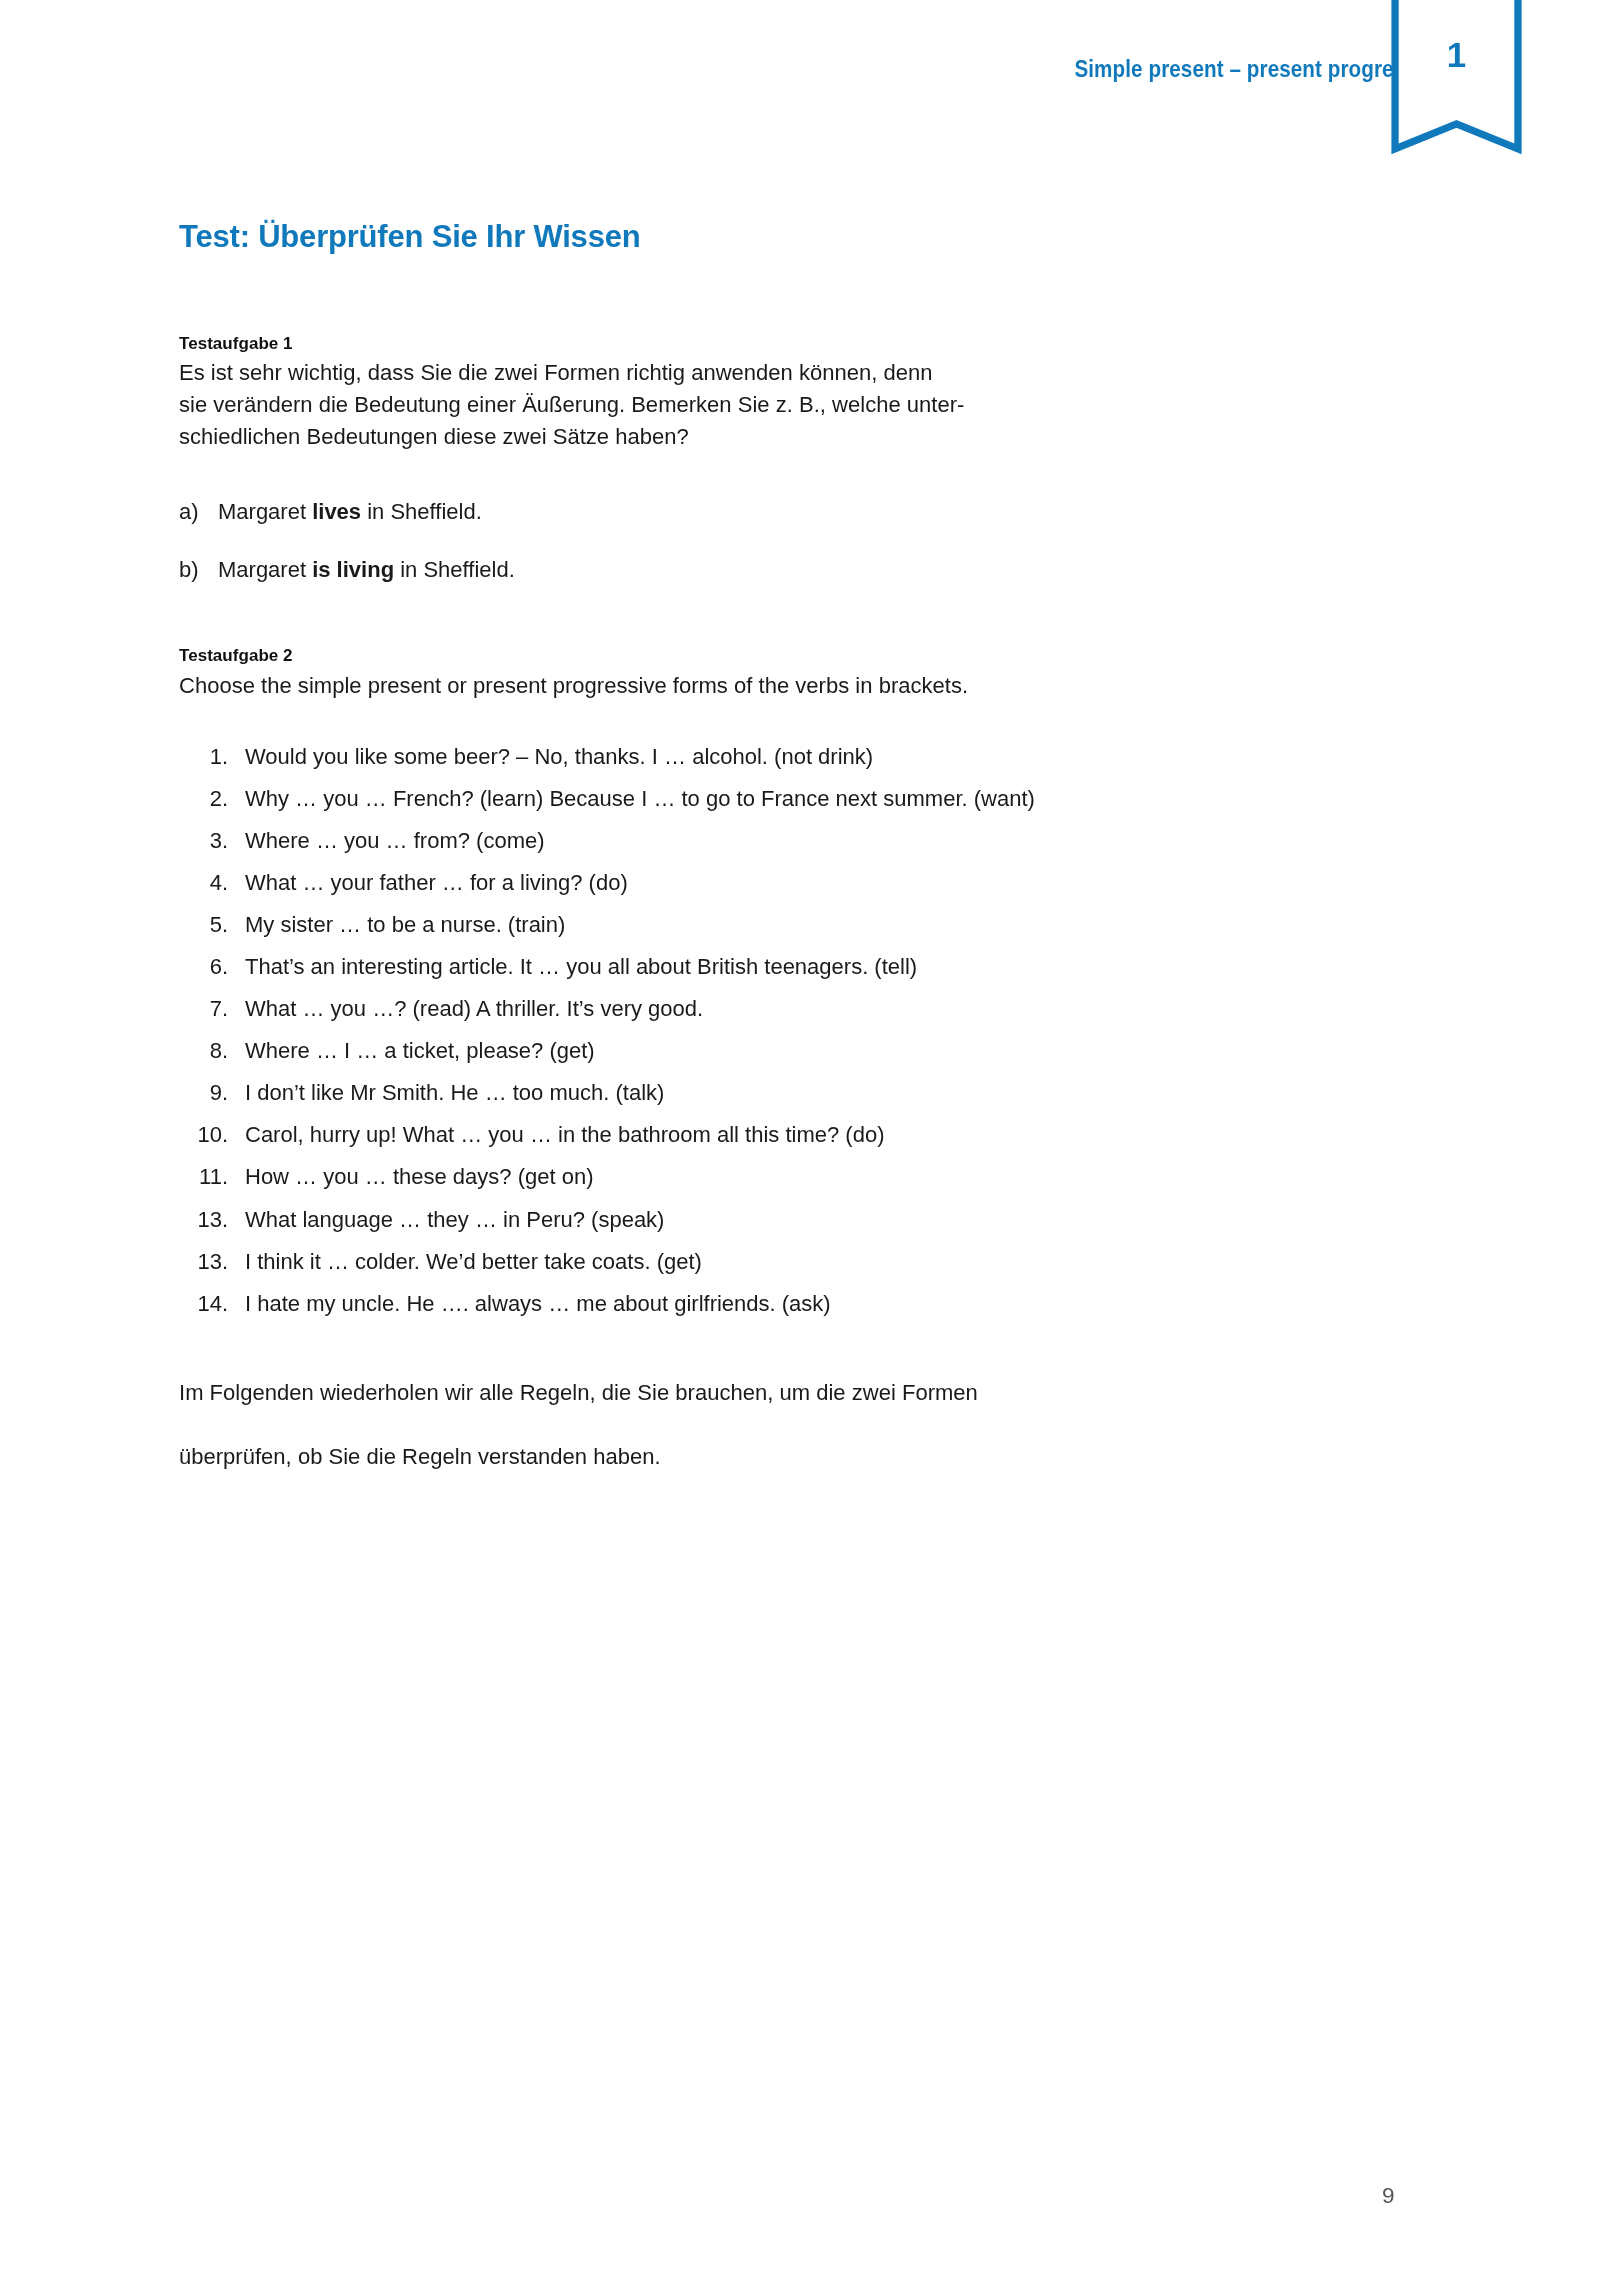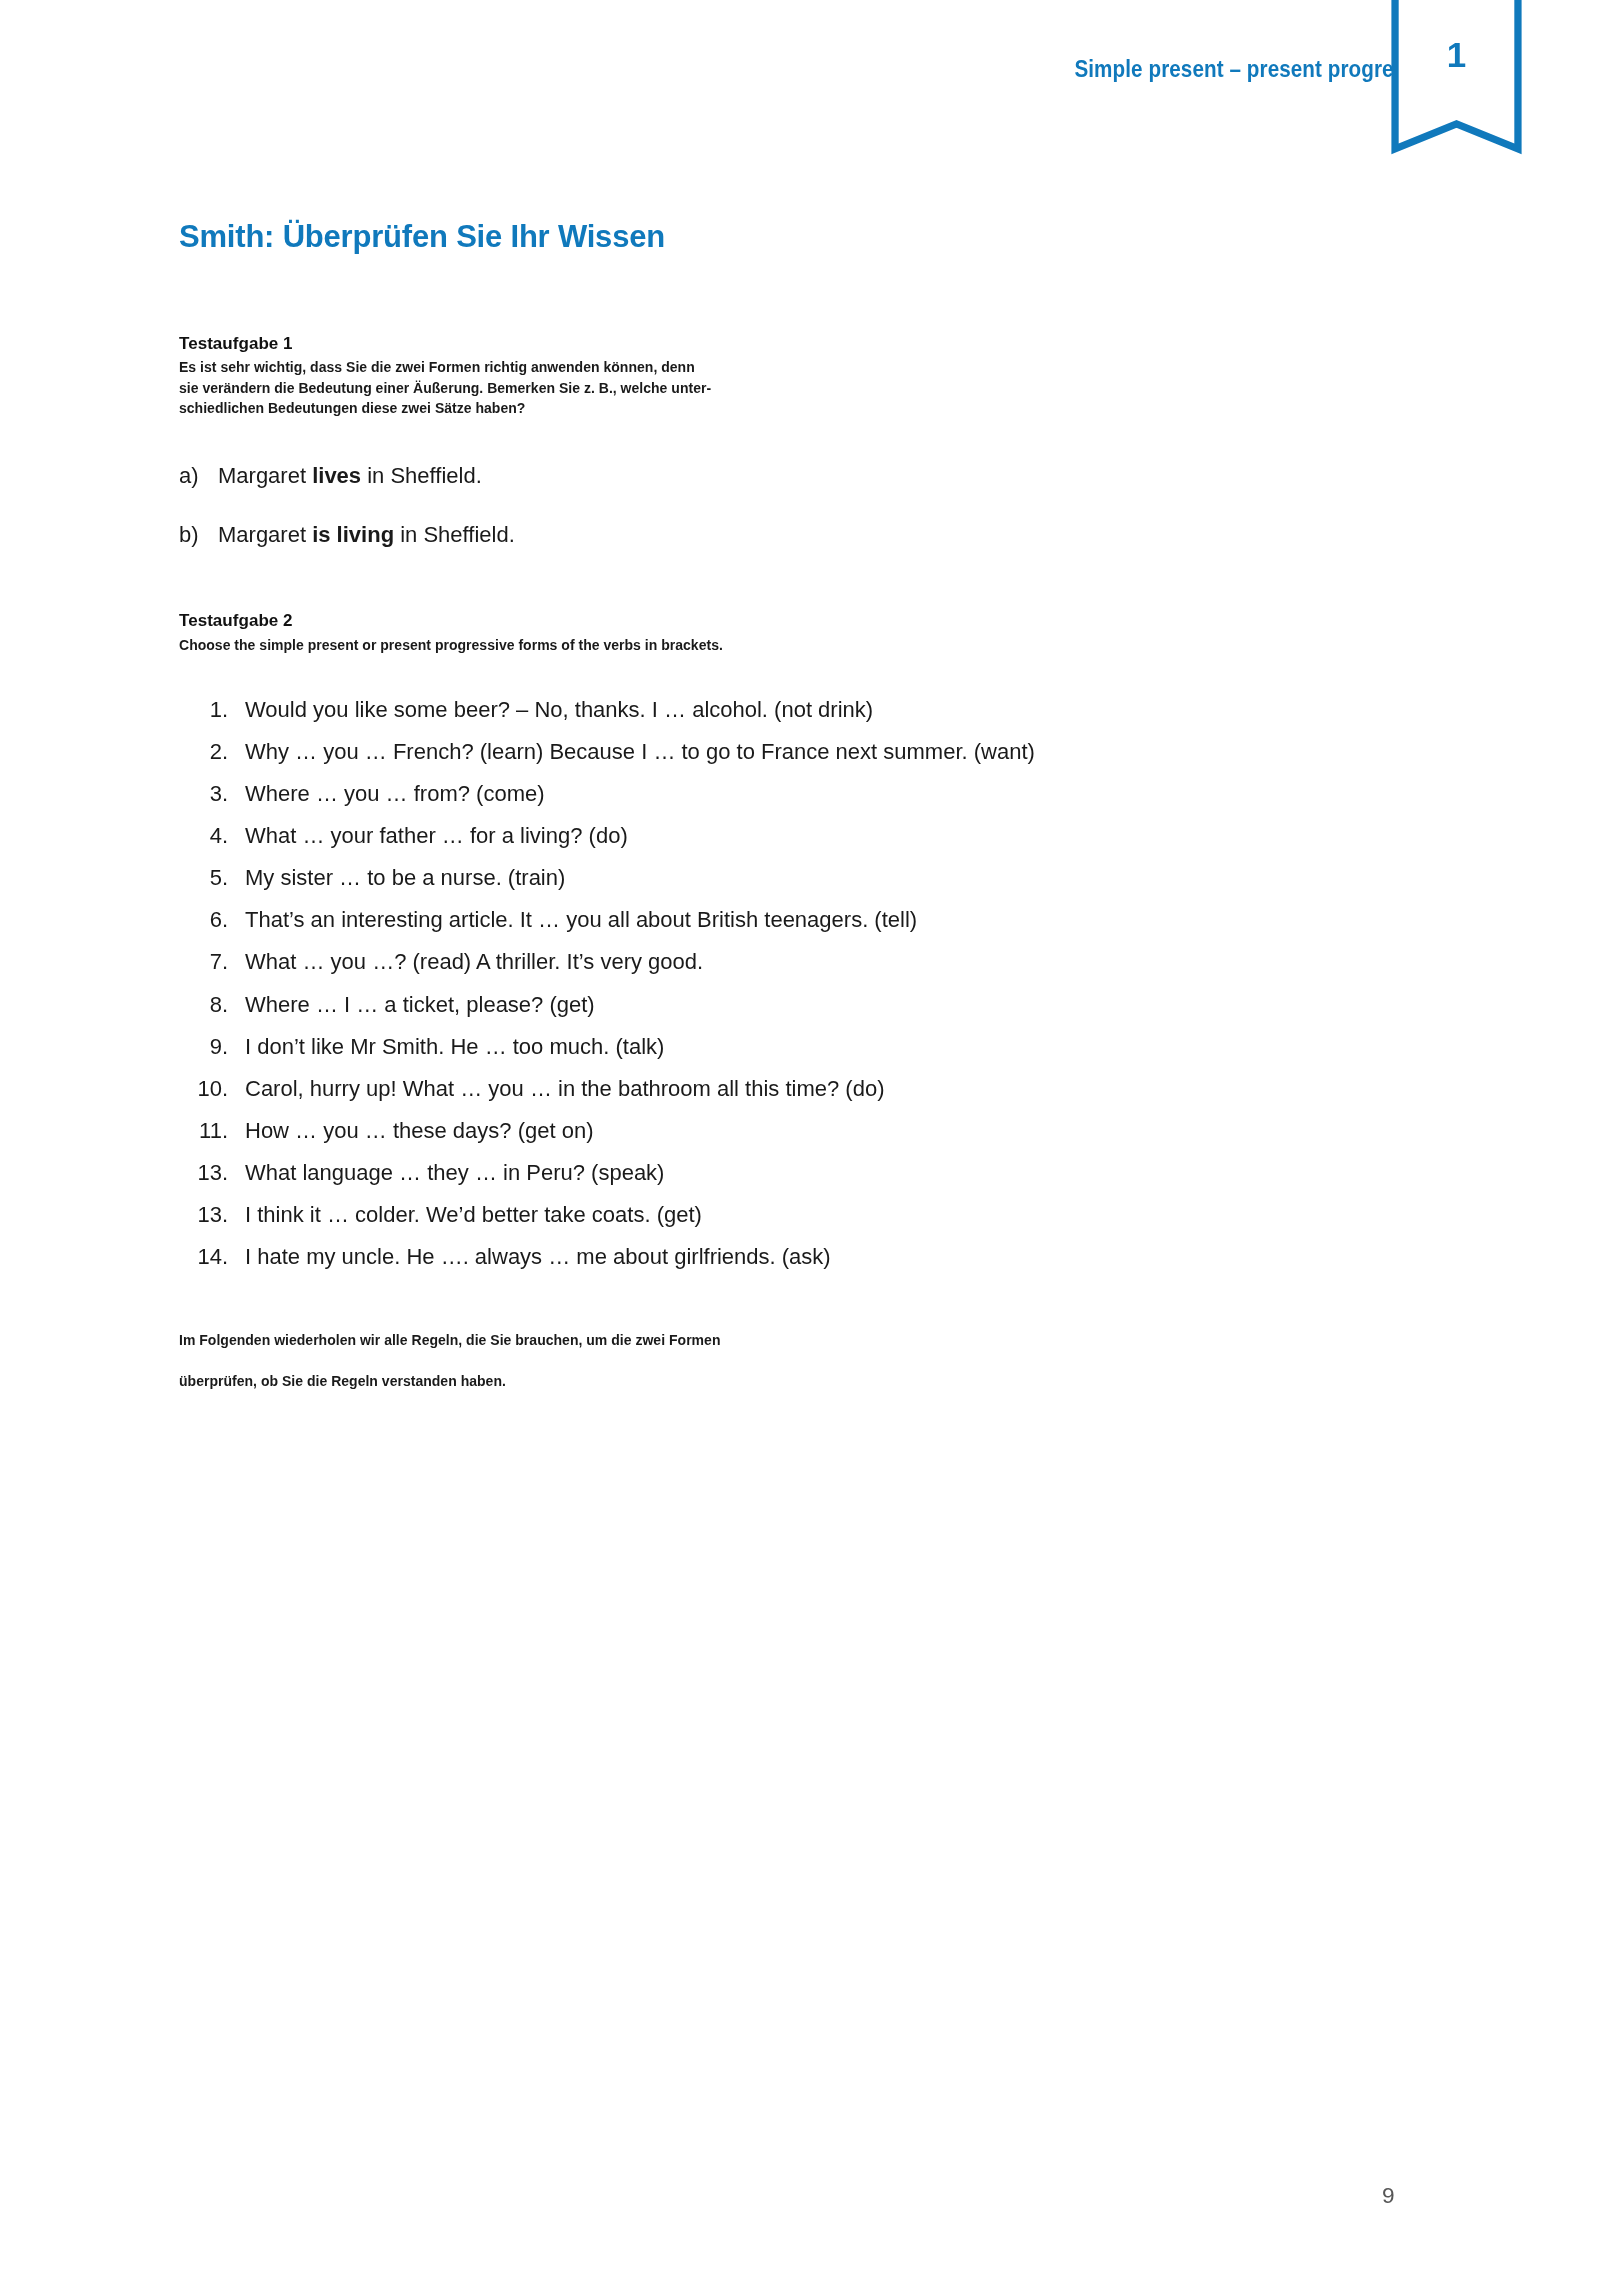--- a/index.html
+++ b/index.html
@@ -92,22 +92,22 @@
   .task-heading {
     font-size: 17px;
     font-weight: 700;
     color: #111111;
     line-height: 1.26;
     margin: 0 0 3.2px 0;
     letter-spacing: 0.04px;
   }
 
   .body-text {
-    font-size: 14px;
-    font-weight: 700;
+    font-size: 22px;
+    font-weight: 400;
     color: #1a1a1a;
     line-height: 1.46;
     margin: 0;
     letter-spacing: 0.02px;
   }
 
   .spacer-lg { height: 42px; }
   .spacer-xl { height: 60px; }
 
   
@@ -181,21 +181,21 @@
     <div class="chapter-ribbon">
       <svg viewBox="0 0 162 196" preserveAspectRatio="none">
         <path d="M5 -10 L5 191 L81 160 L157 191 L157 -10" fill="#ffffff" stroke="#1079BC" stroke-width="9" stroke-linejoin="miter"></path>
       </svg>
       <div class="ribbon-number">1</div>
     </div>
   </div>
 
   <div class="content">
 
-    <h1 class="section-title">Smith: Überprüfen Sie Ihr Wissen</h1>
+    <h1 class="section-title">Test: Überprüfen Sie Ihr Wissen</h1>
 
     <div>
       <div class="task-heading">Testaufgabe 1</div>
 
       <p class="body-text">
         <span>Es ist sehr wichtig, dass Sie die zwei Formen richtig anwenden können, denn</span><br>
         <span>sie verändern die Bedeutung einer Äußerung. Bemerken Sie z. B., welche unter-</span><br>
         <span>schiedlichen Bedeutungen diese zwei Sätze haben?</span>
       </p>
 

